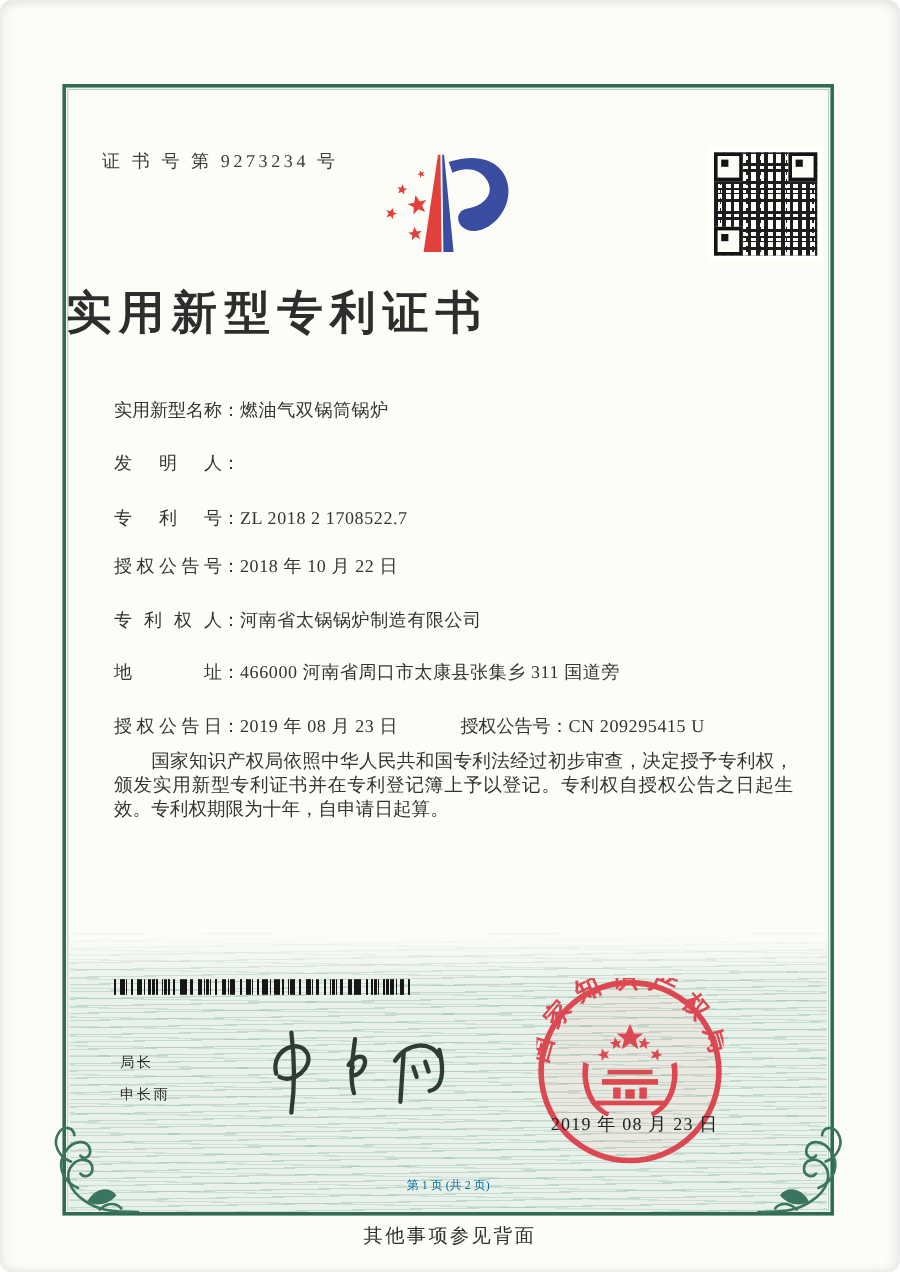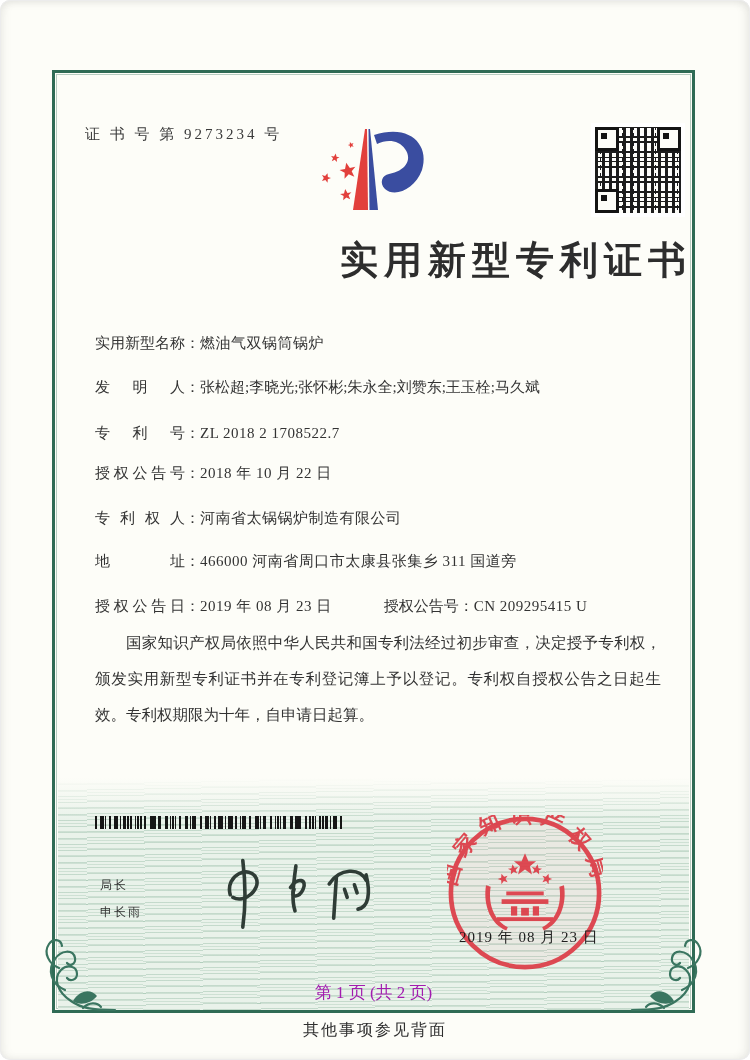--- a/index.html
+++ b/index.html
@@ -25,33 +25,33 @@
     background-image:
       repeating-linear-gradient(90deg,#1d1d1d 0 3px,transparent 3px 7px),
       repeating-linear-gradient(0deg,#fdfdf8 0 3px,transparent 3px 8px),
       repeating-linear-gradient(90deg,transparent 0 5px,#1d1d1d 5px 6px,transparent 6px 11px),
       repeating-linear-gradient(0deg,#1d1d1d 0 2px,transparent 2px 5px);
   }
   .finder{position:absolute;width:18px;height:18px;border:3px solid #141414;background:#fdfdf8;}
   .finder::after{content:"";position:absolute;left:3px;top:3px;width:6px;height:6px;background:#141414;}
   .finder.tl{left:0;top:0}.finder.tr{right:0;top:0}.finder.bl{left:0;bottom:0}
   .title{
-    position:absolute;left:0;top:162px;width:637px;text-align:right;
+    position:absolute;left:0;top:162px;width:637px;text-align:left;
     font-size:38px;font-weight:700;letter-spacing:6px;color:#2d2d2d;white-space:nowrap;
   }
   .fields{position:absolute;left:40px;top:0;width:560px;font-size:15px;line-height:24px;color:#333;}
   .frow{position:absolute;left:0;white-space:nowrap;}
   .flabel{display:inline-block;width:90px;text-align:justify;text-align-last:justify;vertical-align:top;}
   .fvalue{letter-spacing:.5px;margin-top:16px;}
   .fvalue-block{display:inline-block;vertical-align:top;white-space:normal;width:452px;}
   .r-name{top:258px}.r-inventor{top:302px}.r-patno{top:348px}.r-filing{top:388px}
   .r-patentee{top:433px}.r-address{top:476px}.r-grant{top:521px}
   .grant2{margin-left:52px;}
   .body-text{
-    position:absolute;left:40px;top:552px;width:566px;font-size:15.5px;line-height:36px;
+    position:absolute;left:40px;top:552px;width:566px;font-size:15.5px;line-height:20px;
     text-align:justify;color:#333;
   }
   .body-text p{margin:0;text-indent:2em;}
   .green-panel{
     position:absolute;left:3px;right:3px;bottom:0;height:232px;
     background-color:#e9f2ea;
     background-image:
       linear-gradient(180deg,#fdfdf8 0,rgba(253,253,248,0) 42px),
       repeating-linear-gradient(179deg,rgba(126,172,146,.35) 0 1px,rgba(0,0,0,0) 1px 6px),
       repeating-linear-gradient(181deg,rgba(126,172,146,.25) 0 1px,rgba(0,0,0,0) 1px 8px);
@@ -63,21 +63,21 @@
     position:absolute;left:40px;top:743px;width:250px;height:13px;
     background-image:
       repeating-linear-gradient(90deg,#161616 0 2px,transparent 2px 7px),
       repeating-linear-gradient(90deg,#161616 0 1px,transparent 1px 5px),
       repeating-linear-gradient(90deg,transparent 0 6px,#161616 6px 8px,transparent 8px 13px);
   }
   .director{position:absolute;left:45px;top:799px;font-size:12px;letter-spacing:2px;color:#2f2f2f;line-height:27px;}
   .signature{position:absolute;left:150px;top:778px;width:180px;height:82px;}
   .seal{position:absolute;left:392px;top:742px;width:156px;height:156px;opacity:.92;}
   .seal-date{position:absolute;left:404px;top:855px;width:150px;font-size:15px;letter-spacing:1px;color:#1e1e1e;white-space:nowrap;z-index:4;}
-  .page-info{position:absolute;left:0;top:908px;width:637px;text-align:center;font-size:17px;color:#a21caf;font-family:Liberation Serif, serif;}
+  .page-info{position:absolute;left:0;top:908px;width:637px;text-align:center;font-size:10px;color:#0369a1;font-family:Liberation Serif, serif;}
   .back-note{position:absolute;left:0;top:1020px;width:750px;text-align:center;font-size:16px;letter-spacing:2px;color:#2f2f2f;}
 </style>
 </head>
 <body>
 
 <div class="page">
   <div class="frame">
 
     <div class="cert-no">证 书 号 第 9273234 号</div>
 
@@ -109,21 +109,21 @@
       </div>
     </div>
 
     <div class="title">实用新型专利证书</div>
 
     <div class="fields">
       <div class="frow r-name">
         <span class="flabel">实用新型名称</span><span>：</span><span class="fvalue">燃油气双锅筒锅炉</span>
       </div>
       <div class="frow r-inventor">
-        <span class="flabel">发明人</span><span>：</span><span class="fvalue-block"><span style="display:block">张松超;李晓光;张怀彬;朱永全;刘赞东;王玉栓;马久斌</span></span>
+        <span class="flabel">发明人</span><span>：</span><span class="fvalue-block"></span>
       </div>
       <div class="frow r-patno">
         <span class="flabel">专利号</span><span>：</span><span class="fvalue">ZL 2018 2 1708522.7</span>
       </div>
       <div class="frow r-filing">
         <span class="flabel">授权公告号</span><span>：</span><span class="fvalue">2018 年 10 月 22 日</span>
       </div>
       <div class="frow r-patentee">
         <span class="flabel">专利权人</span><span>：</span><span class="fvalue">河南省太锅锅炉制造有限公司</span>
       </div>

